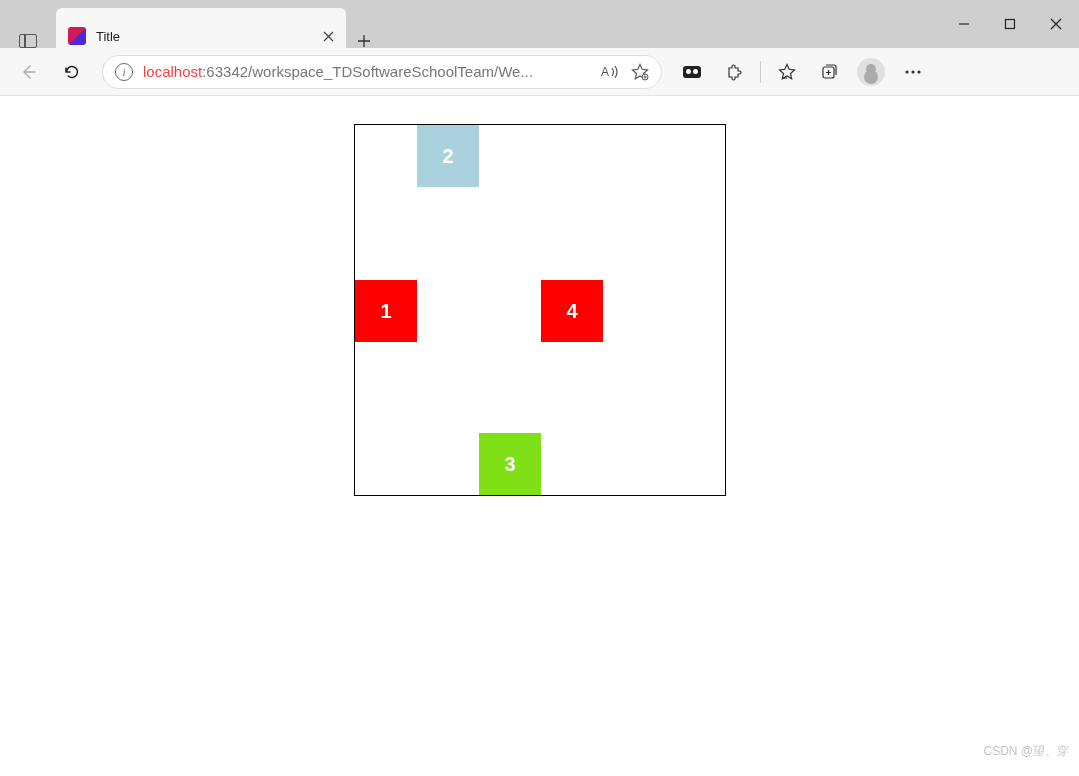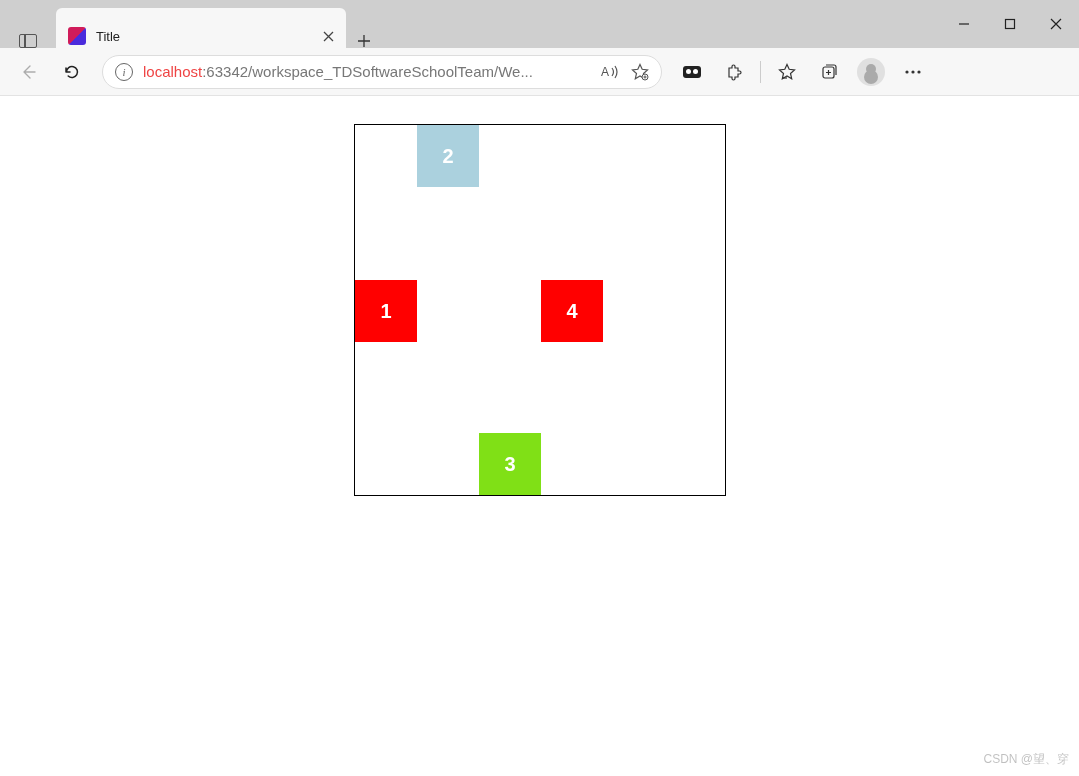--- a/index.html
+++ b/index.html
@@ -39,21 +39,21 @@
 
     
     .content { position: relative; width: 100%; height: calc(100% - 96px); background: #fff; }
     .outer-box { position: absolute; left: 354px; top: 28px; width: 372px; height: 372px; border: 1px solid #000; }
     .sq { position: absolute; width: 62px; height: 62px; display: flex; align-items: center; justify-content: center; color: #fff; font-size: 20px; font-weight: 600; font-family: Arial, sans-serif; }
     .sq1 { background: #ff0000; left: 0; top: 155px; }
     .sq2 { background: #abd1de; left: 62px; top: 0; }
     .sq3 { background: #80e016; left: 124px; bottom: 0; }
     .sq4 { background: #ff0000; left: 186px; top: 155px; }
 
-    .watermark { position: absolute; right: 10px; bottom: 8px; font-size: 12px; color: rgba(0,0,0,0.25); font-family: Arial, sans-serif; }
+    .watermark { position: absolute; right: 10px; bottom: 16px; font-size: 12px; color: rgba(0,0,0,0.25); font-family: Arial, sans-serif; }
 
     svg { display: block; }
   </style>
 </head>
 <body>
 
 <div class="titlebar">
   <div class="tab-area">
     <div class="tab-spacer">
       <div class="panel-icon"></div>

